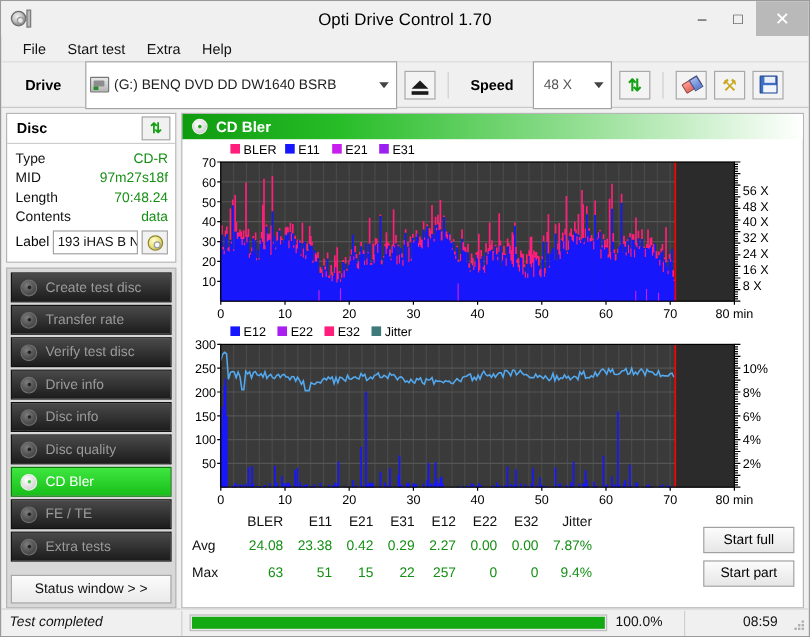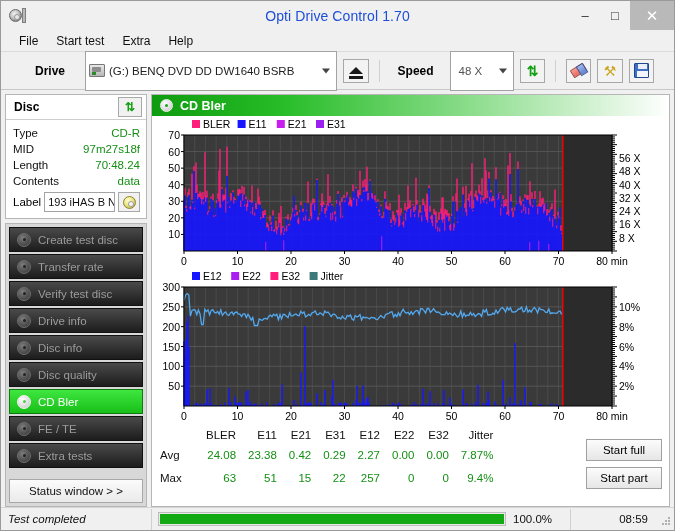--- a/index.html
+++ b/index.html
@@ -41,21 +41,21 @@
     content: ""; position: absolute; left: 4px; top: 4px;
     width: 4px; height: 4px; border-radius: 50%; background: #e8e8e8;
     border: 1px solid #9a9a9a;
   }
   .app-icon .bar {
     position: absolute; right: 0; top: 1px;
     width: 4px; height: 15px; background: #b9b9b9; border: 1px solid #7d7d7d;
   }
   .title-text {
     position: absolute; left: 0; right: 0; text-align: center;
-    font-size: 14px; color: #1d4ed8; letter-spacing: .1px;
+    font-size: 14px; color: #000000; letter-spacing: .1px;
     pointer-events: none;
   }
   .win-btns { margin-left: auto; display: flex; height: 29px; }
   .win-btn {
     width: 30px; height: 29px; display: flex;
     align-items: center; justify-content: center;
     font-size: 13px; color: #333;
   }
   .win-btn.close { width: 44px; background: #b9b9b9; color: #fff; font-size: 15px; }
 
@@ -65,21 +65,21 @@
     display: flex; align-items: center;
     padding-left: 9px; gap: 0;
     border-bottom: 1px solid #dcdcdc;
   }
   .menu-item { padding: 2px 9px; font-size: 12px; color: #111; }
 
   
   .toolbar {
     height: 38px; min-height: 38px;
     display: flex; align-items: center;
-    padding: 0 20px; gap: 6px;
+    padding: 0 6px; gap: 6px;
     border-bottom: 1px solid #c8c8c8;
   }
   .tb-label { font-weight: bold; font-size: 12px; margin: 0 14px 0 14px; }
   .tb-label.speed { margin: 0 10px 0 8px; }
   .combo {
     height: 40px; background: #fff; border: 1px solid #a3a3a3;
     display: flex; align-items: center; position: relative;
     font-size: 11.5px; color: #222;
   }
   .combo.drive { width: 260px; padding-left: 3px; }

